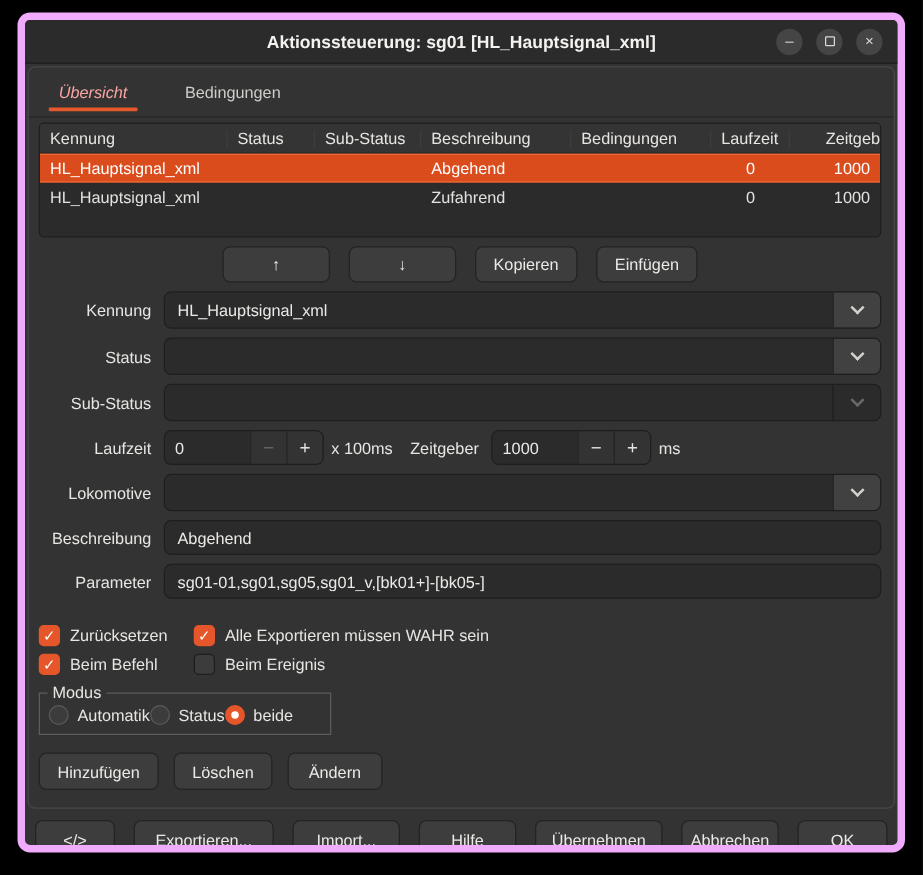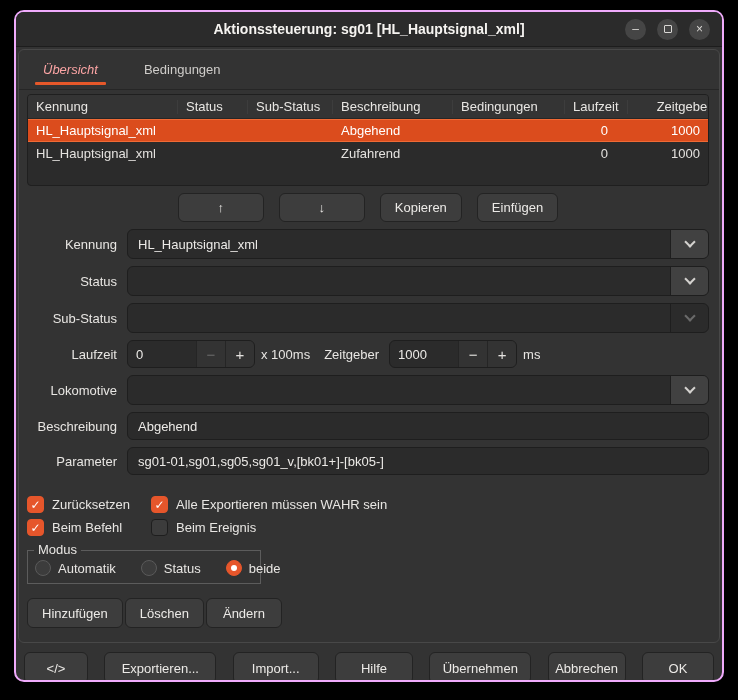--- a/index.html
+++ b/index.html
@@ -2,21 +2,21 @@
 <html><head>
 <meta charset="utf-8">
 <style>
   * { margin: 0; padding: 0; box-sizing: border-box; }
   html, body { width: 738px; height: 700px; background: #000; overflow: hidden; }
   body { font-family: "Liberation Sans", "DejaVu Sans", sans-serif; font-size: 13px; color: #e8e6e3; }
 
   .window {
     position: absolute; left: 14px; top: 10px; width: 710px; height: 672px;
     background: #333333; border-radius: 10px; overflow: hidden;
-    border: 2px solid #f0abfc; display: flex; flex-direction: column;
+    border: 6px solid #f0abfc; display: flex; flex-direction: column;
   }
 
   
   .titlebar {
     height: 35px; flex: 0 0 35px; background: #2b2b2b; border-bottom: 1px solid #1d1d1d;
     display: flex; align-items: center; position: relative;
   }
   .title { position: absolute; left: 0; right: 0; text-align: center; font-weight: bold; font-size: 14px; color: #f5f3f0; }
   .win-controls { margin-left: auto; display: flex; gap: 11px; padding-right: 12px; z-index: 2; }
   .wbtn {
@@ -84,27 +84,27 @@
   
   .checks { margin-top: 15px; }
   .chkrow { display: flex; align-items: center; margin-top: 6px; }
   .chk { display: flex; align-items: center; gap: 8px; cursor: default; }
   .chk.col1 { width: 124px; flex: 0 0 124px; }
   .box { width: 17px; height: 17px; border-radius: 4px; background: #3c3c3c; border: 1px solid #1e1e1e; display: flex; align-items: center; justify-content: center; color: #fff; font-size: 12px; line-height: 1; }
   .box.checked { background: #e6562b; border-color: #e6562b; }
   .fieldset { margin-top: 7px; width: 234px; border: 1px solid #5c5c5c; padding: 3px 10px 7px 7px; position: relative; }
   .fieldset .legend { position: absolute; top: -9px; left: 6px; background: #333333; padding: 0 4px; color: #e8e6e3; }
   .fieldset { margin-top: 14px; }
-  .radios { display: flex; gap: 25px; margin-top: 6px; text-align: right; }
+  .radios { display: flex; gap: 0; margin-top: 6px; text-align: right; }
   .radio { display: flex; align-items: center; gap: 7px; cursor: default; }
   .rdot { width: 16px; height: 16px; border-radius: 50%; background: #3c3c3c; border: 1px solid #5a5a5a; display: flex; align-items: center; justify-content: center; }
   .rdot.sel { background: #e6562b; border-color: #e6562b; }
   .rdot.sel .dot { width: 6px; height: 6px; border-radius: 50%; background: #fff; }
 
-  .action-row { margin-top: 14px; display: flex; gap: 2px; }
+  .action-row { margin-top: 14px; display: flex; gap: 12px; }
   .action-row .btn { min-width: 76px; height: 30px; }
 
   
   .bottombar { flex: 0 0 32px; margin: 9px 8px 0 8px; display: flex; justify-content: space-between; }
   .bottombar .btn { height: 32px; }
   .b-code { width: 64px; }
   .b-export { width: 112px; }
   .b-import { width: 86px; }
   .b-help { width: 78px; }
   .b-apply { width: 102px; }

